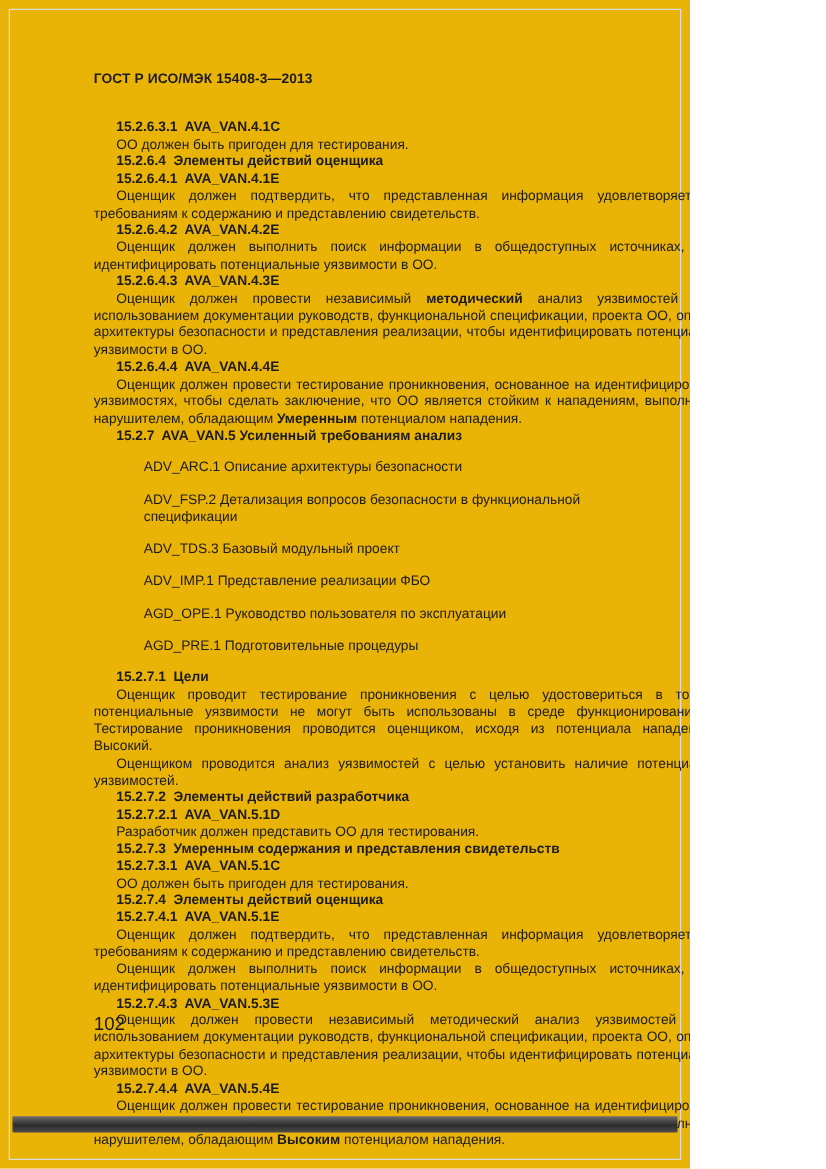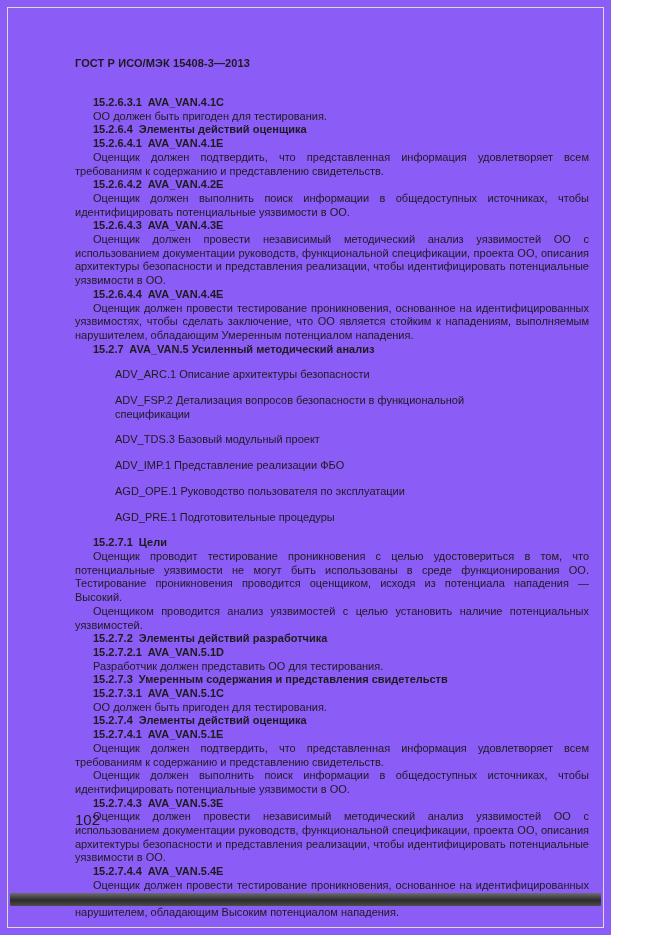--- a/index.html
+++ b/index.html
@@ -2,23 +2,23 @@
 <html><head>
 <meta charset="utf-8">
 <style>
   html, body {
     margin: 0;
     padding: 0;
     background: #ffffff;
   }
   .page {
     position: relative;
-    width: 611px;
+    width: 552px;
     height: 935px;
-    background: #8b5cf6;
+    background: #eab308;
     font-family: "Liberation Sans", sans-serif;
     color: #1c1c1c;
     overflow: hidden;
   }
   .page-border {
     position: absolute;
     inset: 7px;
     border: 1px solid #dcdcdc;
     pointer-events: none;
   }
@@ -41,21 +41,21 @@
   .block { margin: 0; }
   .heading {
     font-weight: bold;
     text-indent: 18px;
     white-space: pre-wrap;
   }
   .para {
     text-align: justify;
     text-indent: 18px;
   }
-  .b { font-weight: normal; }
+  .b { font-weight: bold; }
   .deps {
     display: flex;
     padding-left: 28px;
   }
   .deps-label {
     flex: 0 0 79px;
   }
   .deps-items {
     width: 382px;
   }
@@ -91,21 +91,21 @@
       <p class="block para"><span>ОО должен быть пригоден для тестирования.</span></p>
       <p class="block heading">15.2.6.4  Элементы действий оценщика</p>
       <p class="block heading">15.2.6.4.1  AVA_VAN.4.1E</p>
       <p class="block para"><span>Оценщик должен подтвердить, что представленная информация удовлетворяет всем требованиям к содержанию и представлению свидетельств.</span></p>
       <p class="block heading">15.2.6.4.2  AVA_VAN.4.2E</p>
       <p class="block para"><span>Оценщик должен выполнить поиск информации в общедоступных источниках, чтобы идентифицировать потенциальные уязвимости в ОО.</span></p>
       <p class="block heading">15.2.6.4.3  AVA_VAN.4.3E</p>
       <p class="block para"><span>Оценщик должен провести независимый </span><span class="b">методический</span><span> анализ уязвимостей ОО с использованием документации руководств, функциональной спецификации, проекта ОО, описания архитектуры безопасности и представления реализации, чтобы идентифицировать потенциальные уязвимости в ОО.</span></p>
       <p class="block heading">15.2.6.4.4  AVA_VAN.4.4E</p>
       <p class="block para"><span>Оценщик должен провести тестирование проникновения, основанное на идентифицированных уязвимостях, чтобы сделать заключение, что ОО является стойким к нападениям, выполняемым нарушителем, обладающим </span><span class="b">Умеренным</span><span> потенциалом нападения.</span></p>
-      <p class="block heading">15.2.7  AVA_VAN.5 Усиленный методический анализ</p>
+      <p class="block heading">15.2.7  AVA_VAN.5 Усиленный требованиям анализ</p>
       <div class="block deps">
         <div class="deps-items">
           <div class="deps-item">ADV_ARC.1 Описание архитектуры безопасности</div>
           <div class="deps-item">ADV_FSP.2 Детализация вопросов безопасности в функциональной спецификации</div>
           <div class="deps-item">ADV_TDS.3 Базовый модульный проект</div>
           <div class="deps-item">ADV_IMP.1 Представление реализации ФБО</div>
           <div class="deps-item">AGD_OPE.1 Руководство пользователя по эксплуатации</div>
           <div class="deps-item">AGD_PRE.1 Подготовительные процедуры</div>
         </div>
       </div>

